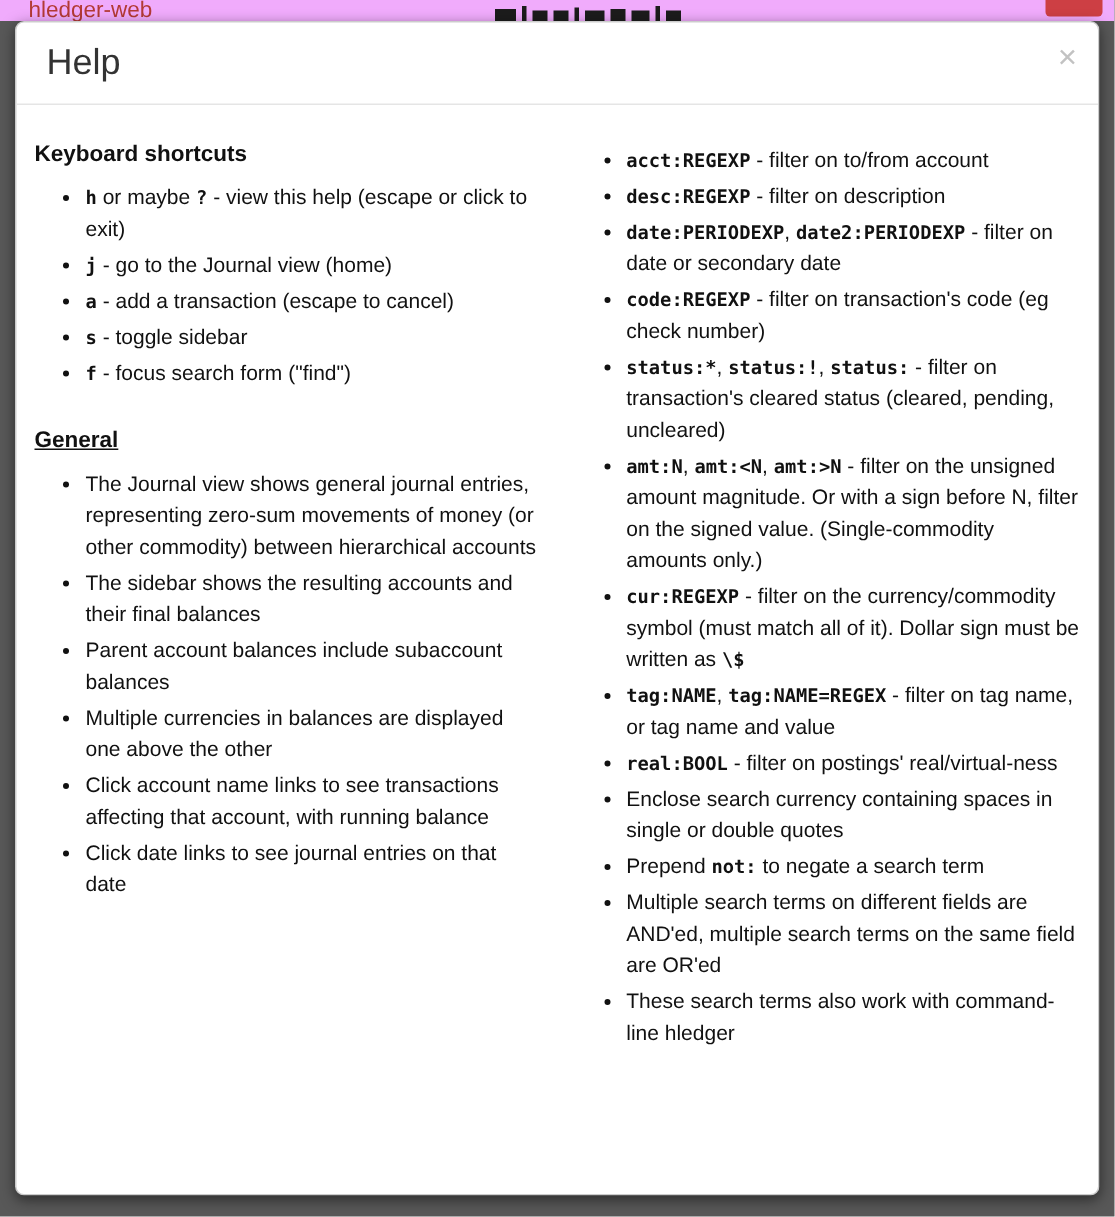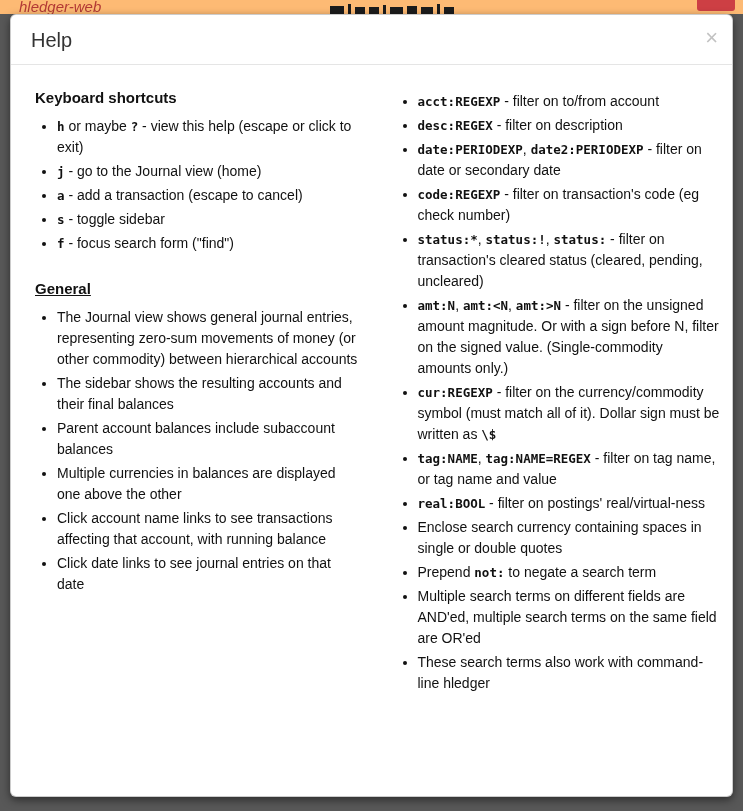--- a/index.html
+++ b/index.html
@@ -7,21 +7,21 @@
   body {
     font-family:"Liberation Sans","DejaVu Sans",sans-serif;
     background:#585858;
     position:relative;
     overflow:hidden;
     color:#1a1a1a;
   }
   
   .page-top {
     position:absolute; top:0; left:0; right:0; height:14px;
-    background:#fdba74; overflow:hidden;font-style:italic;
+    background:#f0abfc; overflow:hidden;
   }
   .brand {
     position:absolute; left:19px; top:-2px;
     font-size:15px; color:#b33a35; text-decoration:none; cursor:pointer;
   }
   .partial-heading {
     position:absolute; left:330px; top:3px; height:11px;
     display:flex; align-items:flex-end; gap:4px;
   }
   .partial-heading span { background:#1c1c1c; display:inline-block; }
@@ -36,32 +36,32 @@
     border:1px solid rgba(0,0,0,.2);
     border-radius:6px;
     box-shadow:0 3px 9px rgba(0,0,0,.5);
     overflow:hidden;
   }
   .modal-header {
     position:relative;
     padding:13px 15px 12px 20px;
     border-bottom:1px solid #e5e5e5;
   }
-  .modal-title { font-size:20px; font-weight:500; color:#333; line-height:1.2; }
+  .modal-title { font-size:24px; font-weight:500; color:#333; line-height:1.2; }
   .close {
     position:absolute; right:14px; top:12px;
     font-size:22px; line-height:1; color:#c2c2c2;
     background:none; border:none; cursor:pointer;
     font-family:"Liberation Sans",sans-serif;
   }
   .modal-body { padding:16px 0 10px; display:flex; }
   .col { width:50%; padding:0 12px; }
   .section {
     font-size:15px; font-weight:700; color:#111;
-    margin:8px 12px 4px;
+    margin:8px 0 4px;
   }
   .section.mt { margin-top:26px;text-decoration:underline; }
   .col ul { padding-left:34px; margin:10px 0 14px; list-style:disc; }
   .col li {
     font-size:14px; line-height:1.5; color:#111;
     margin-bottom:3px;
   }
   code {
     font-family:"DejaVu Sans Mono","Liberation Mono",monospace;
     font-weight:700; font-size:12.5px; color:#111;
@@ -108,21 +108,21 @@
           <li>The sidebar shows the resulting accounts and their final balances</li>
           <li>Parent account balances include subaccount balances</li>
           <li>Multiple currencies in balances are displayed one above the other</li>
           <li>Click account name links to see transactions affecting that account, with running balance</li>
           <li>Click date links to see journal entries on that date</li>
         </ul>
     </div>
     <div class="col">
       <ul>
           <li><code>acct:REGEXP</code> - filter on to/from account</li>
-          <li><code>desc:REGEX</code> - filter on description</li>
+          <li><code>desc:REGEXP</code> - filter on description</li>
           <li><code>date:PERIODEXP</code>, <code>date2:PERIODEXP</code> - filter on date or secondary date</li>
           <li><code>code:REGEXP</code> - filter on transaction's code (eg check number)</li>
           <li><code>status:*</code>, <code>status:!</code>, <code>status:</code> - filter on transaction's cleared status (cleared, pending, uncleared)</li>
           <li><code>amt:N</code>, <code>amt:&lt;N</code>, <code>amt:&gt;N</code> - filter on the unsigned amount magnitude. Or with a sign before N, filter on the signed value. (Single-commodity amounts only.)</li>
           <li><code>cur:REGEXP</code> - filter on the currency/commodity symbol (must match all of it). Dollar sign must be written as <code>\$</code></li>
           <li><code>tag:NAME</code>, <code>tag:NAME=REGEX</code> - filter on tag name, or tag name and value</li>
           <li><code>real:BOOL</code> - filter on postings' real/virtual-ness</li>
           <li>Enclose search currency containing spaces in single or double quotes</li>
           <li>Prepend <code>not:</code> to negate a search term</li>
           <li>Multiple search terms on different fields are AND'ed, multiple search terms on the same field are OR'ed</li>

